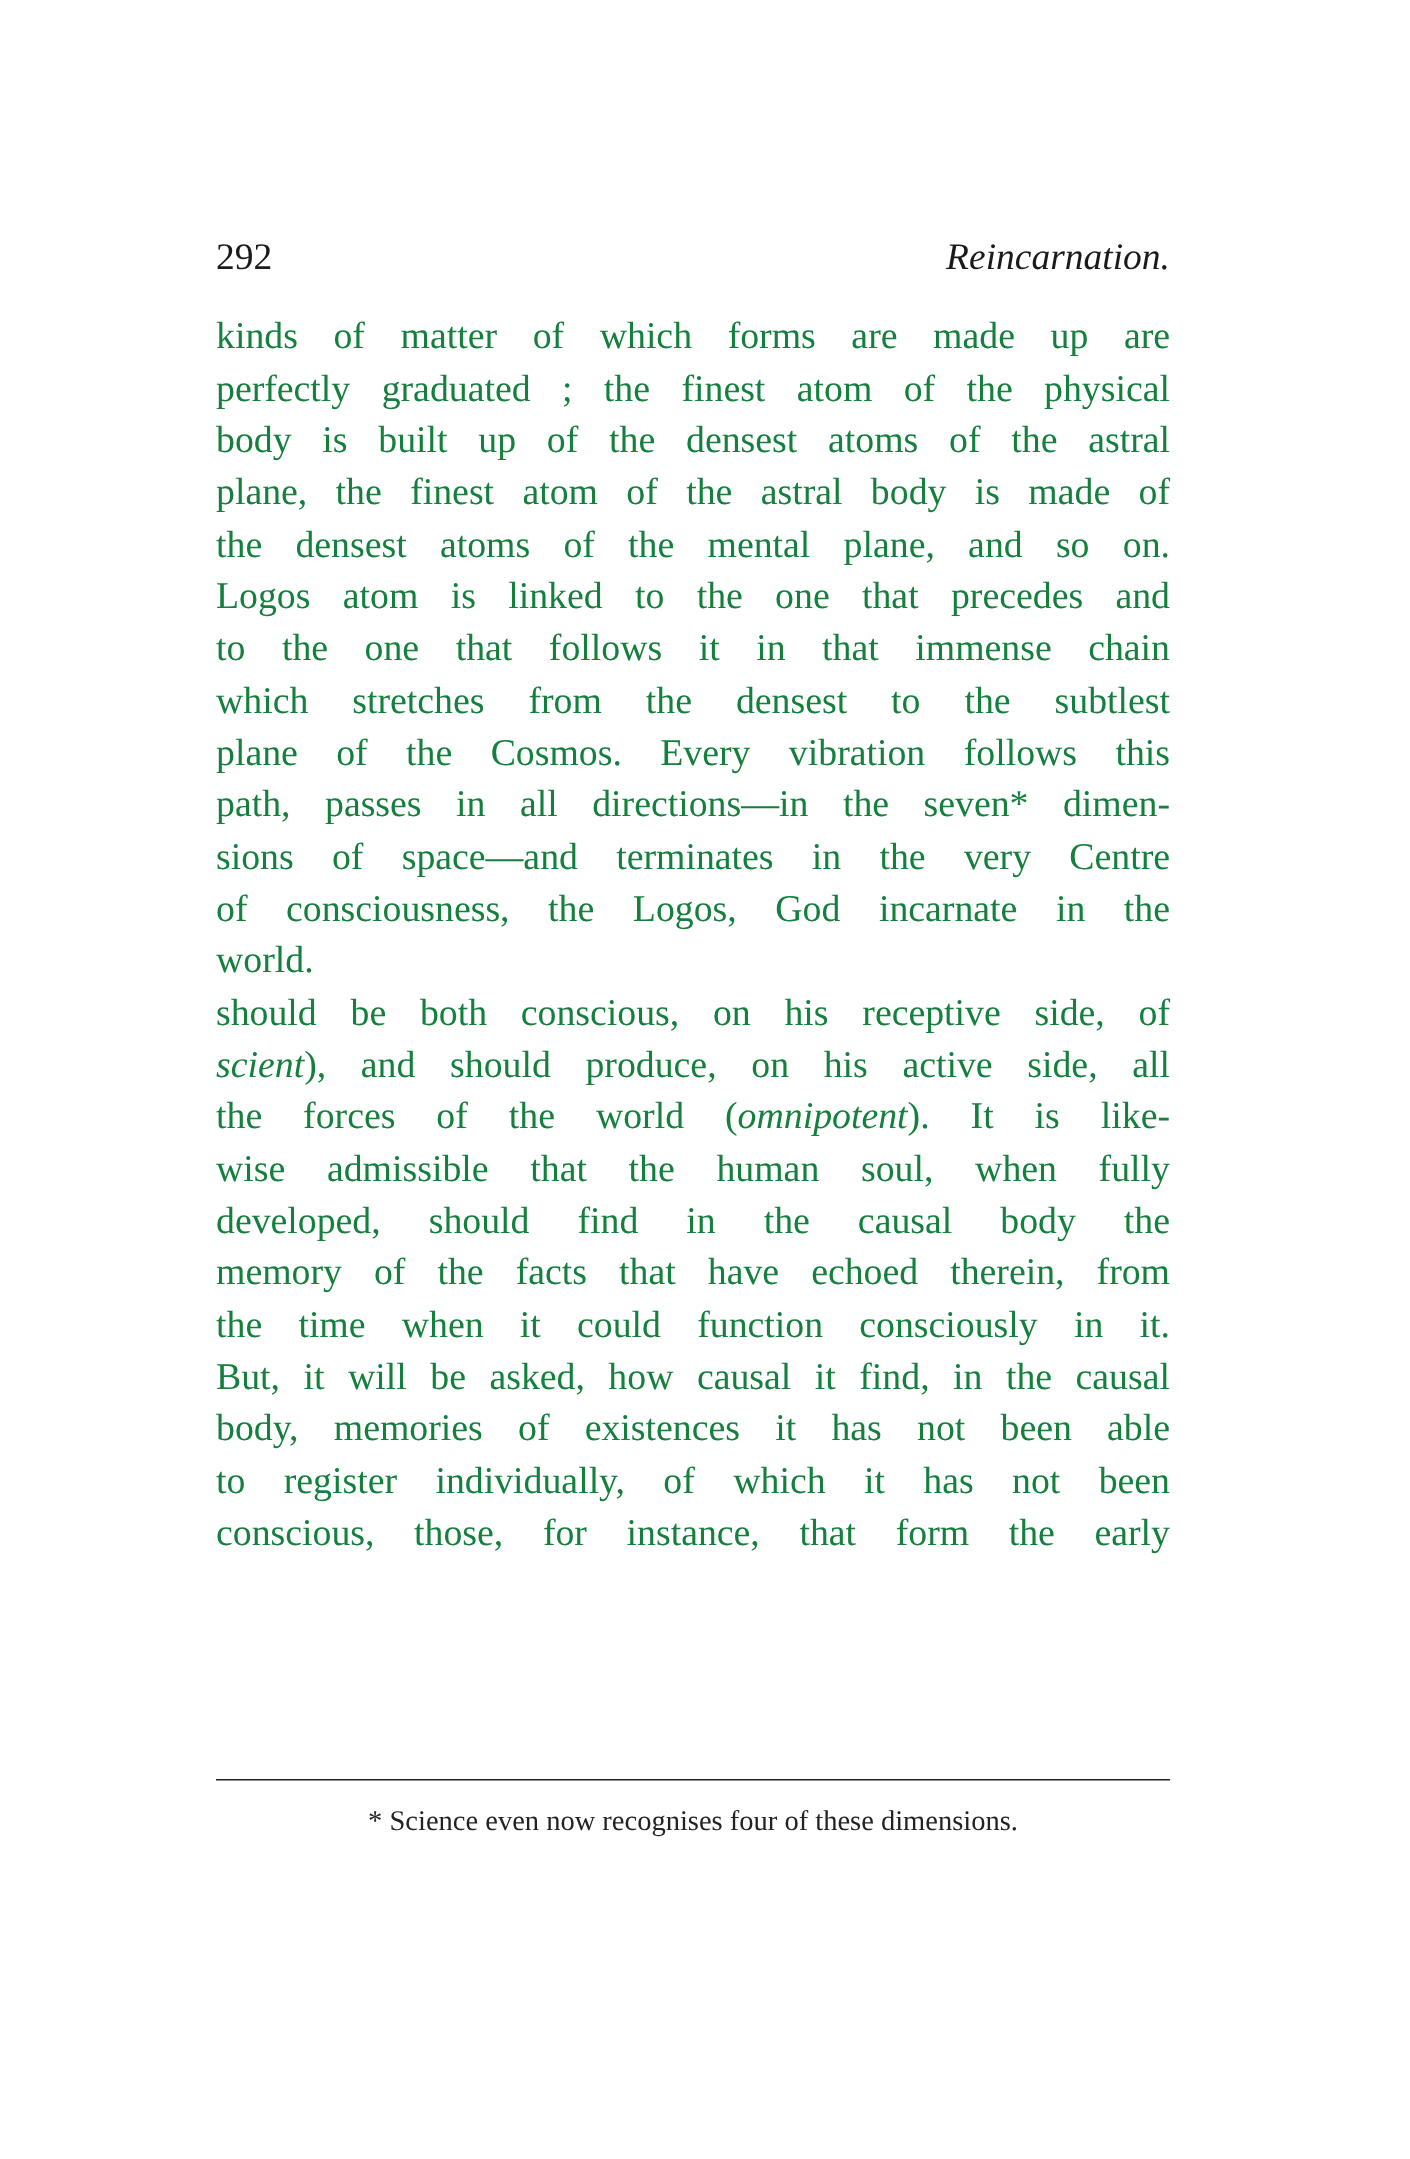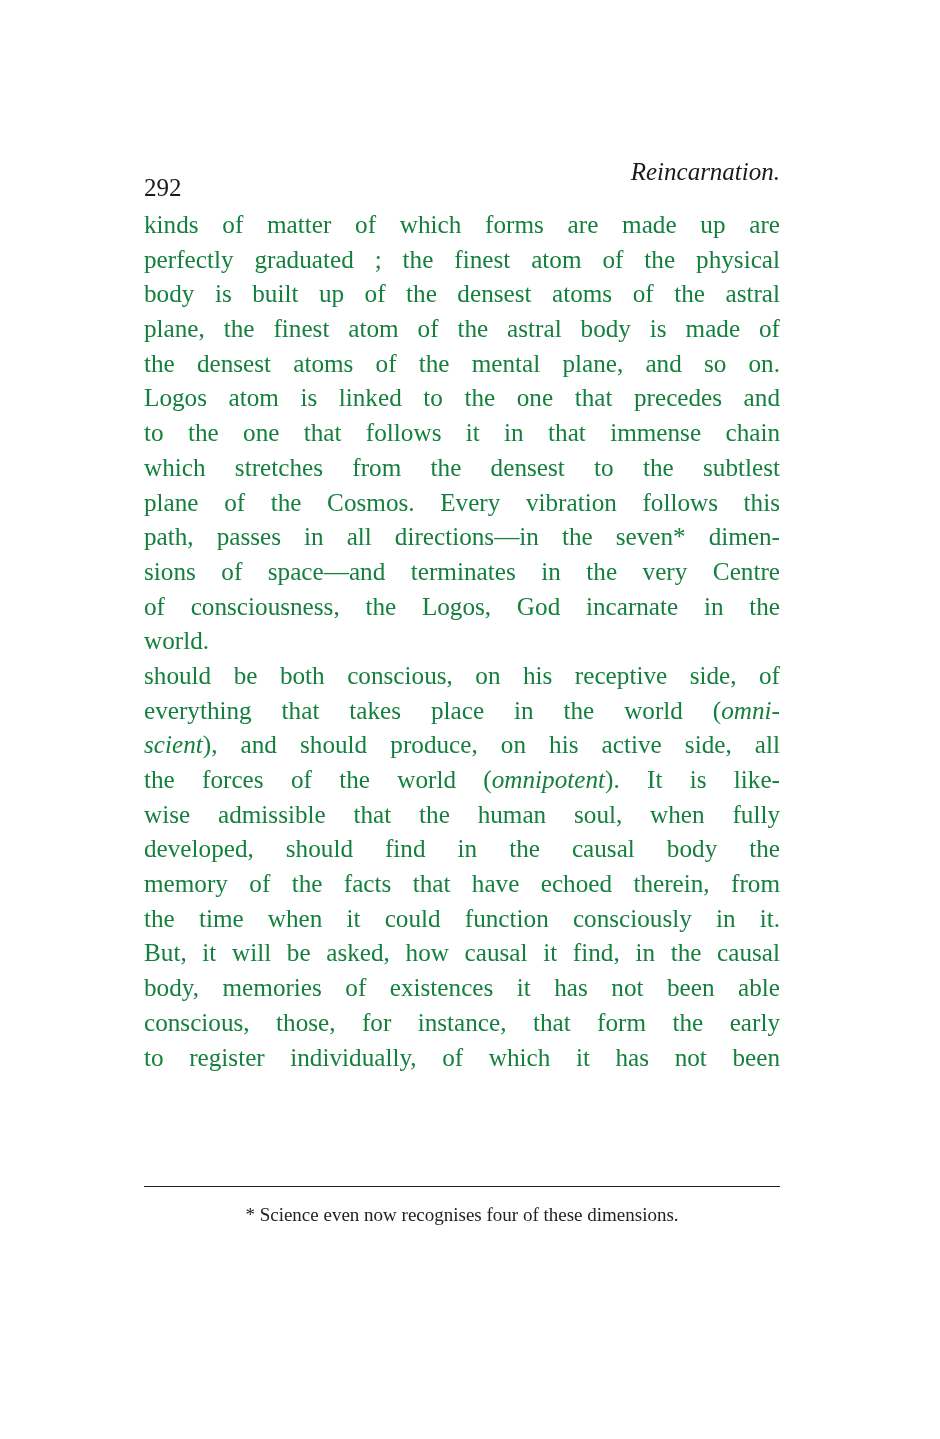--- a/index.html
+++ b/index.html
@@ -1,19 +1,19 @@
 <!DOCTYPE html>
 <html><head>
   <meta charset="utf-8">
   <style>
     html, body { margin: 0; padding: 0; background: #ffffff; }
     body { width: 940px; height: 1439px; position: relative; overflow: hidden; color: #1a1a1a; }
     .page { position: absolute; left: 0; top: 0; width: 940px; height: 1439px; }
     .header { position: absolute; top: 158px; left: 144px; width: 636px; height: 40px; font-family: "Liberation Serif", "DejaVu Serif", serif; }
-    .page-number { position: absolute; left: 0; top: 16px; font-size: 25px; }
+    .page-number { position: absolute; left: 0; top: 0; font-size: 25px; }
     .running-title { position: absolute; left: 0; right: 0; top: 0; text-align: right; font-size: 25px; font-style: italic; }
     .body-text { position: absolute; top: 208px; left: 144px; width: 636px; font-family: "Liberation Serif", "DejaVu Serif", serif; font-size: 25.2px; line-height: 34.7px; color: #15803d; }
     .line { display: block; white-space: nowrap; text-align: justify; text-align-last: justify; height: 34.7px; }
     .line.last { text-align-last: left; }
     .line.indent { padding-left: 30px; }
     .rule { position: absolute; top: 1186px; left: 144px; width: 636px; height: 0; border-top: 1.5px solid #222; }
     .footnote { position: absolute; top: 1204px; left: 144px; width: 636px; text-align: center; font-family: "Liberation Serif", "DejaVu Serif", serif; font-size: 19px; color: #222; }
     em { font-style: italic; }
   </style>
 </head>
@@ -36,29 +36,28 @@
       <span class="line">to the one that follows it in that immense chain</span>
       <span class="line">which stretches from the densest to the subtlest</span>
       <span class="line">plane of the Cosmos. Every vibration follows this</span>
       <span class="line">path, passes in all directions—in the seven* dimen-</span>
       <span class="line">sions of space—and terminates in the very Centre</span>
       <span class="line">of consciousness, the Logos, God incarnate in the</span>
       <span class="line last">world.</span>
     </div>
     <div>
       <span class="line">should be both conscious, on his receptive side, of</span>
-      <span class="line" id="l-omni">everything that takes place in the world (<em>omni-</em></span>
       <span class="line" id="l-scient"><em>scient</em>), and should produce, on his active side, all</span>
       <span class="line" id="l-omnipotent">the forces of the world (<em>omnipotent</em>). It is like-</span>
       <span class="line">wise admissible that the human soul, when fully</span>
       <span class="line">developed, should find in the causal body the</span>
       <span class="line">memory of the facts that have echoed therein, from</span>
       <span class="line">the time when it could function consciously in it.</span>
       <span class="line">But, it will be asked, how causal it find, in the causal</span>
       <span class="line">body, memories of existences it has not been able</span>
+      <span class="line">to register individually, of which it has not been</span>
       <span class="line">conscious, those, for instance, that form the early</span>
-      <span class="line">to register individually, of which it has not been</span>
     </div>
   </div>
 
   <div class="rule"></div>
   <div class="footnote">* Science even now recognises four of these dimensions.</div>
 </div>
 
 </body></html>

